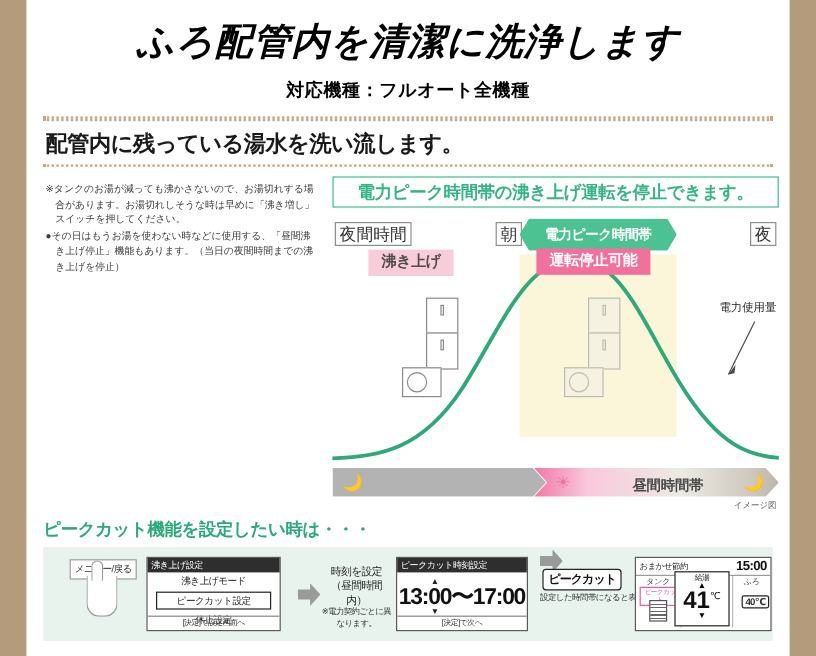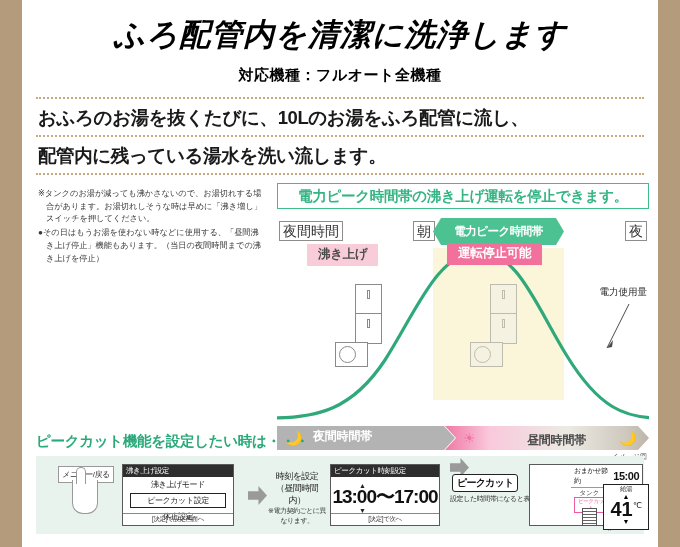--- a/index.html
+++ b/index.html
@@ -272,21 +272,21 @@
   }
   .lcd-item {
     font-size: 8px; text-align: center; color: #222;
     padding: 2px 0;
     letter-spacing: -0.4px;
   }
   .lcd-item.sel { border: 1.4px solid #222; margin: 1px 7px; padding: 1px 0; }
 
   .lcd1 { left: 86px; top: 8px; width: 112px; height: 62px; }
   .lcd2 { left: 294px; top: 8px; width: 110px; height: 62px; }
-  .lcd3 { left: 493px; top: 8px; width: 114px; height: 62px; padding-left: 41px; }
+  .lcd3 { left: 493px; top: 8px; width: 114px; height: 62px; }
 
   .arrow-gray {
     position: absolute;
     width: 19px; height: 19px;
     background: #9a9a9a;
     clip-path: polygon(0 28%, 55% 28%, 55% 0, 100% 50%, 55% 100%, 55% 72%, 0 72%);
   }
   .step-text {
     position: absolute;
     font-size: 9px; color: #222; text-align: center;
@@ -358,21 +358,20 @@
 </head>
 <body>
 
 <div class="page">
 
   <div class="title">ふろ配管内を清潔に洗浄します</div>
   <div class="subtitle">対応機種：フルオート全機種</div>
 
   <div class="lead-wrap">
     <div class="dash-line"></div>
-    <div class="lead-line">おふろのお湯を抜くたびに、10Lのお湯をふろ配管に流し、</div>
     <div class="dash-line"></div>
     <div class="lead-line">配管内に残っている湯水を洗い流します。</div>
     <div class="dash-line"></div>
   </div>
 
   <div class="mid">
 
     <div class="notes">
       <p>※タンクのお湯が減っても沸かさないので、お湯切れする場合があります。お湯切れしそうな時は早めに「沸き増し」スイッチを押してください。</p>
       <p>●その日はもうお湯を使わない時などに使用する、「昼間沸き上げ停止」機能もあります。（当日の夜間時間までの沸き上げを停止）</p>
@@ -424,21 +423,21 @@
           <div class="pump">
               <div class="fan"></div>
             </div>
         </div>
       </div>
 
       <div class="timebar">
         <div class="tb-seg tb-night1"></div>
         <div class="tb-seg tb-day"></div>
         <div class="moon" style="left:8px; top:5px;">🌙</div>
-        <div class="tb-label" style="left:36px; top:2px;">夜間時間帯</div>
+        <div class="tb-label" style="left:36px; top:22px;">夜間時間帯</div>
         <div class="sun" style="left:186px; top:5px;">☀</div>
         <div class="tb-label tb-label-dark" style="left:250px; top:6px;">昼間時間帯</div>
         <div class="moon" style="right:12px; top:5px;">🌙</div>
         <div class="imgcaption">イメージ図</div>
       </div>
 
     </div>
   </div>
 
   <div class="bottom">

